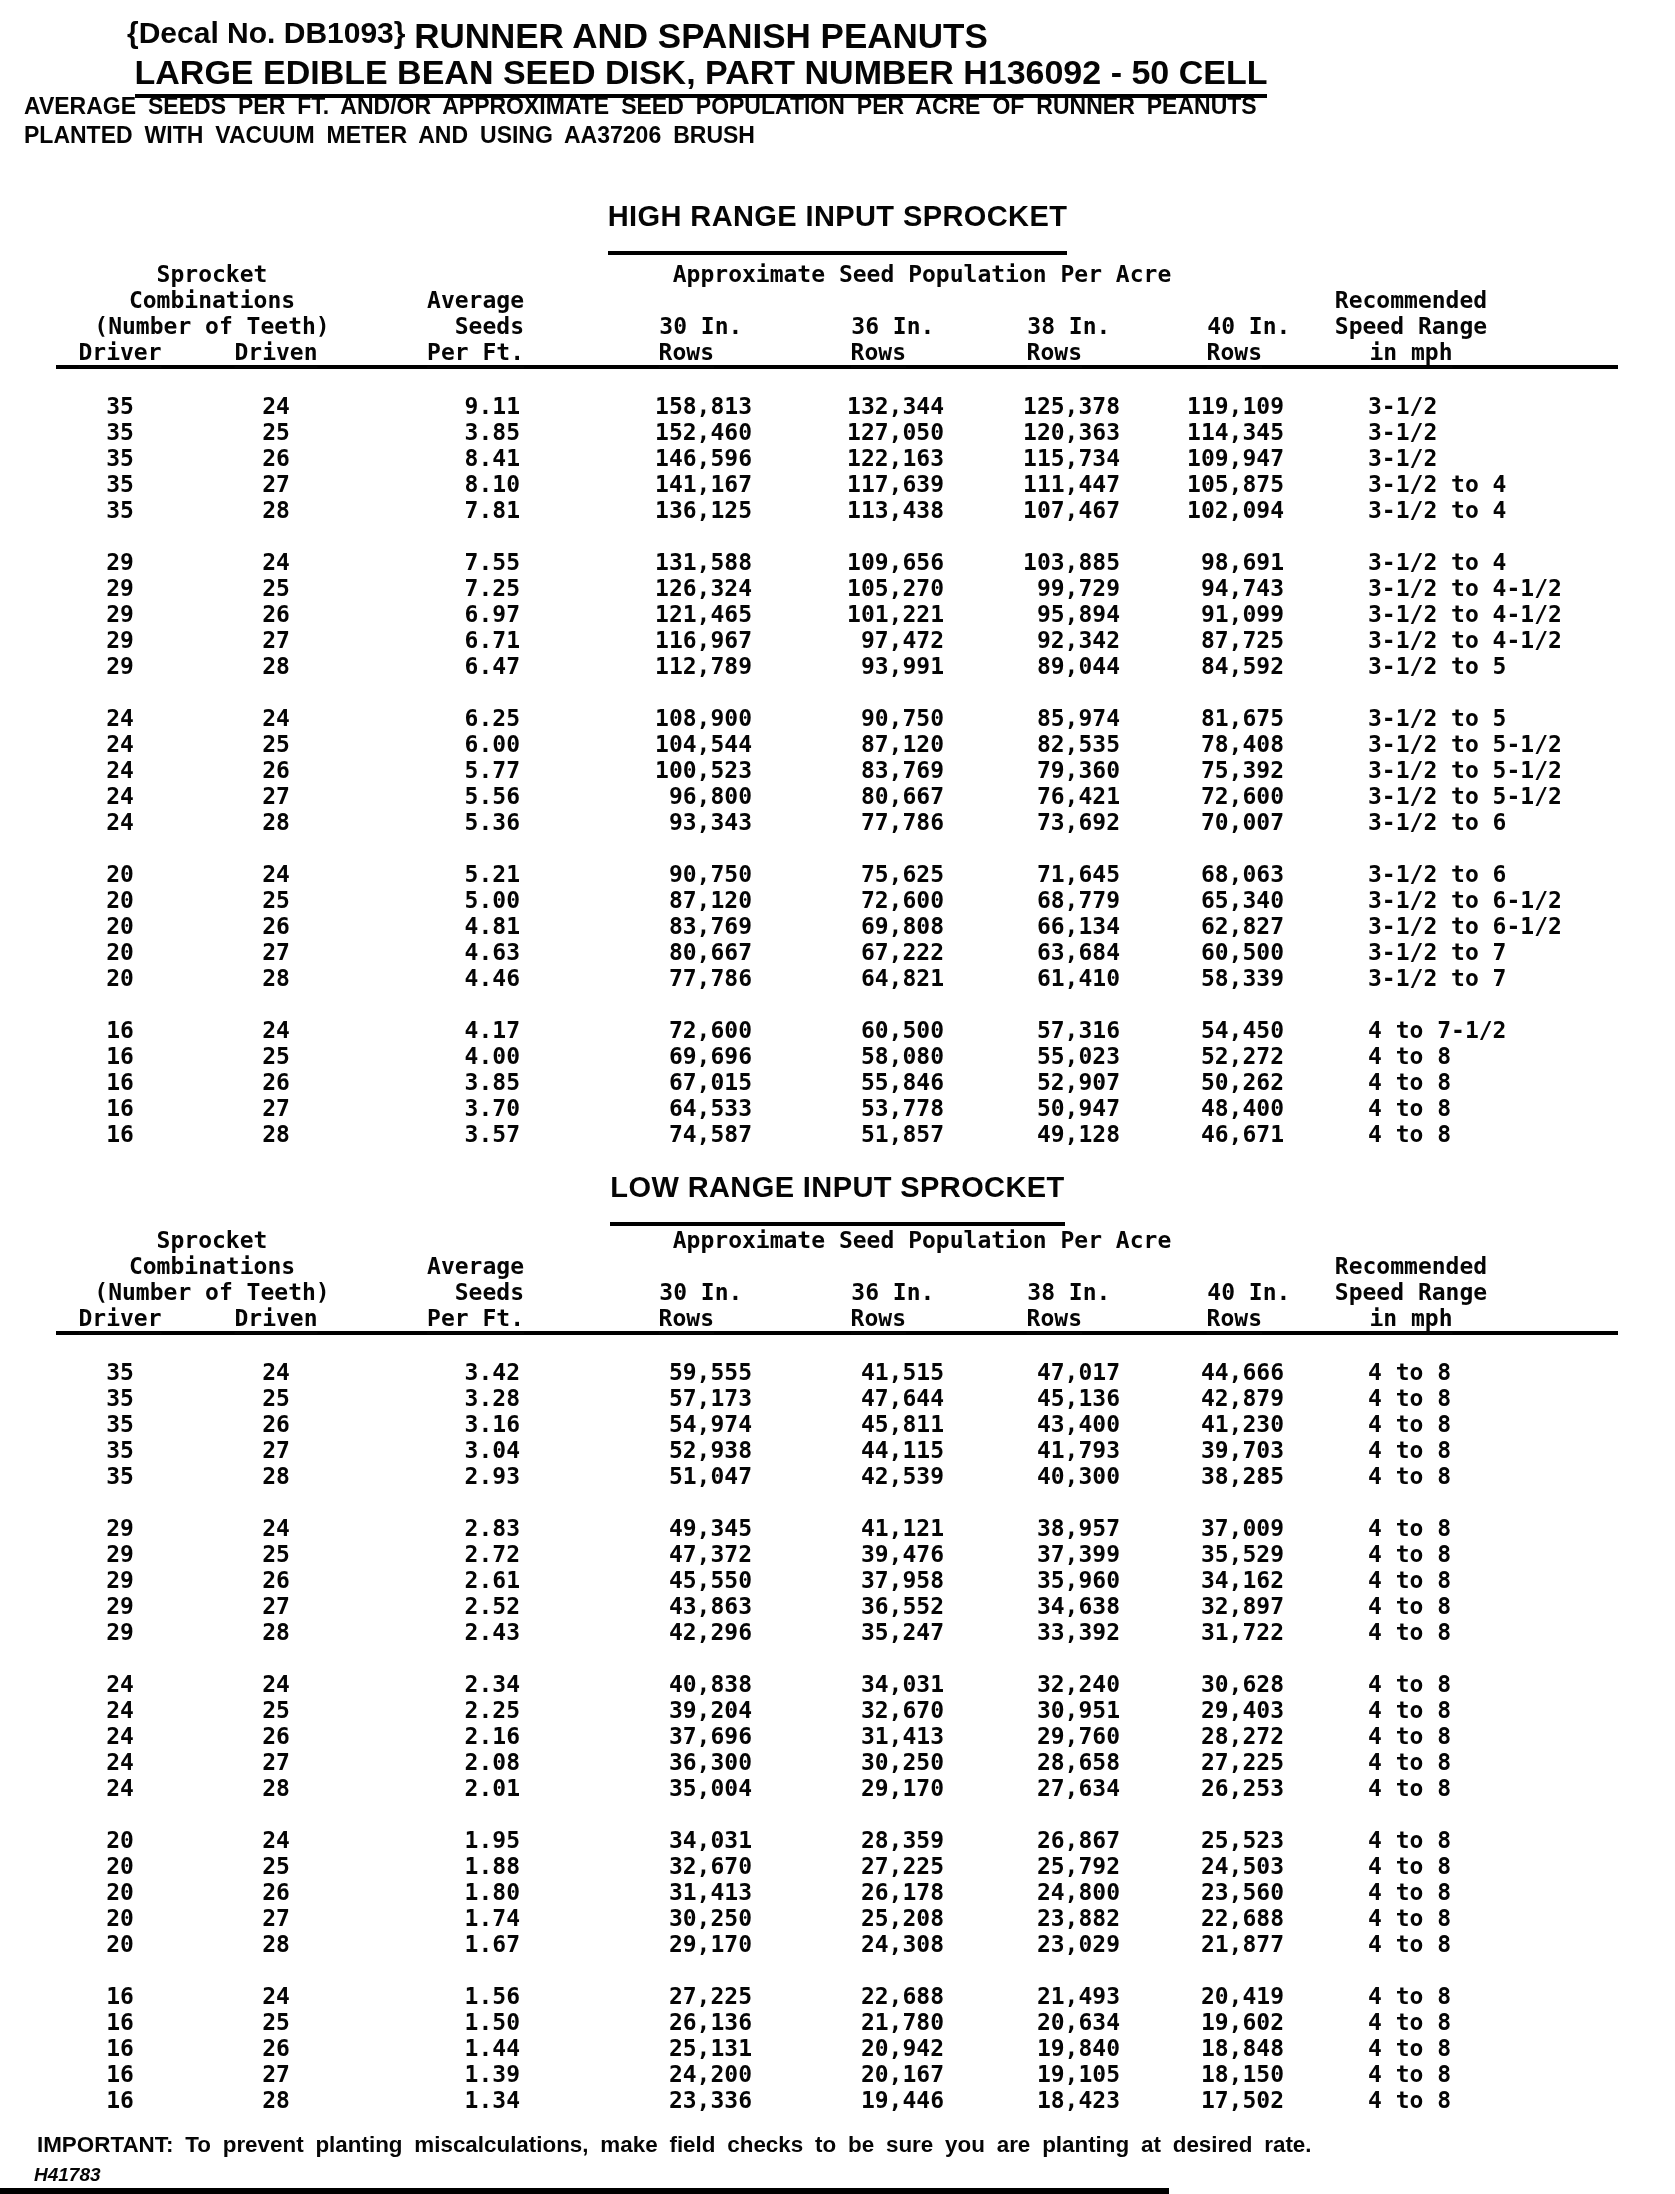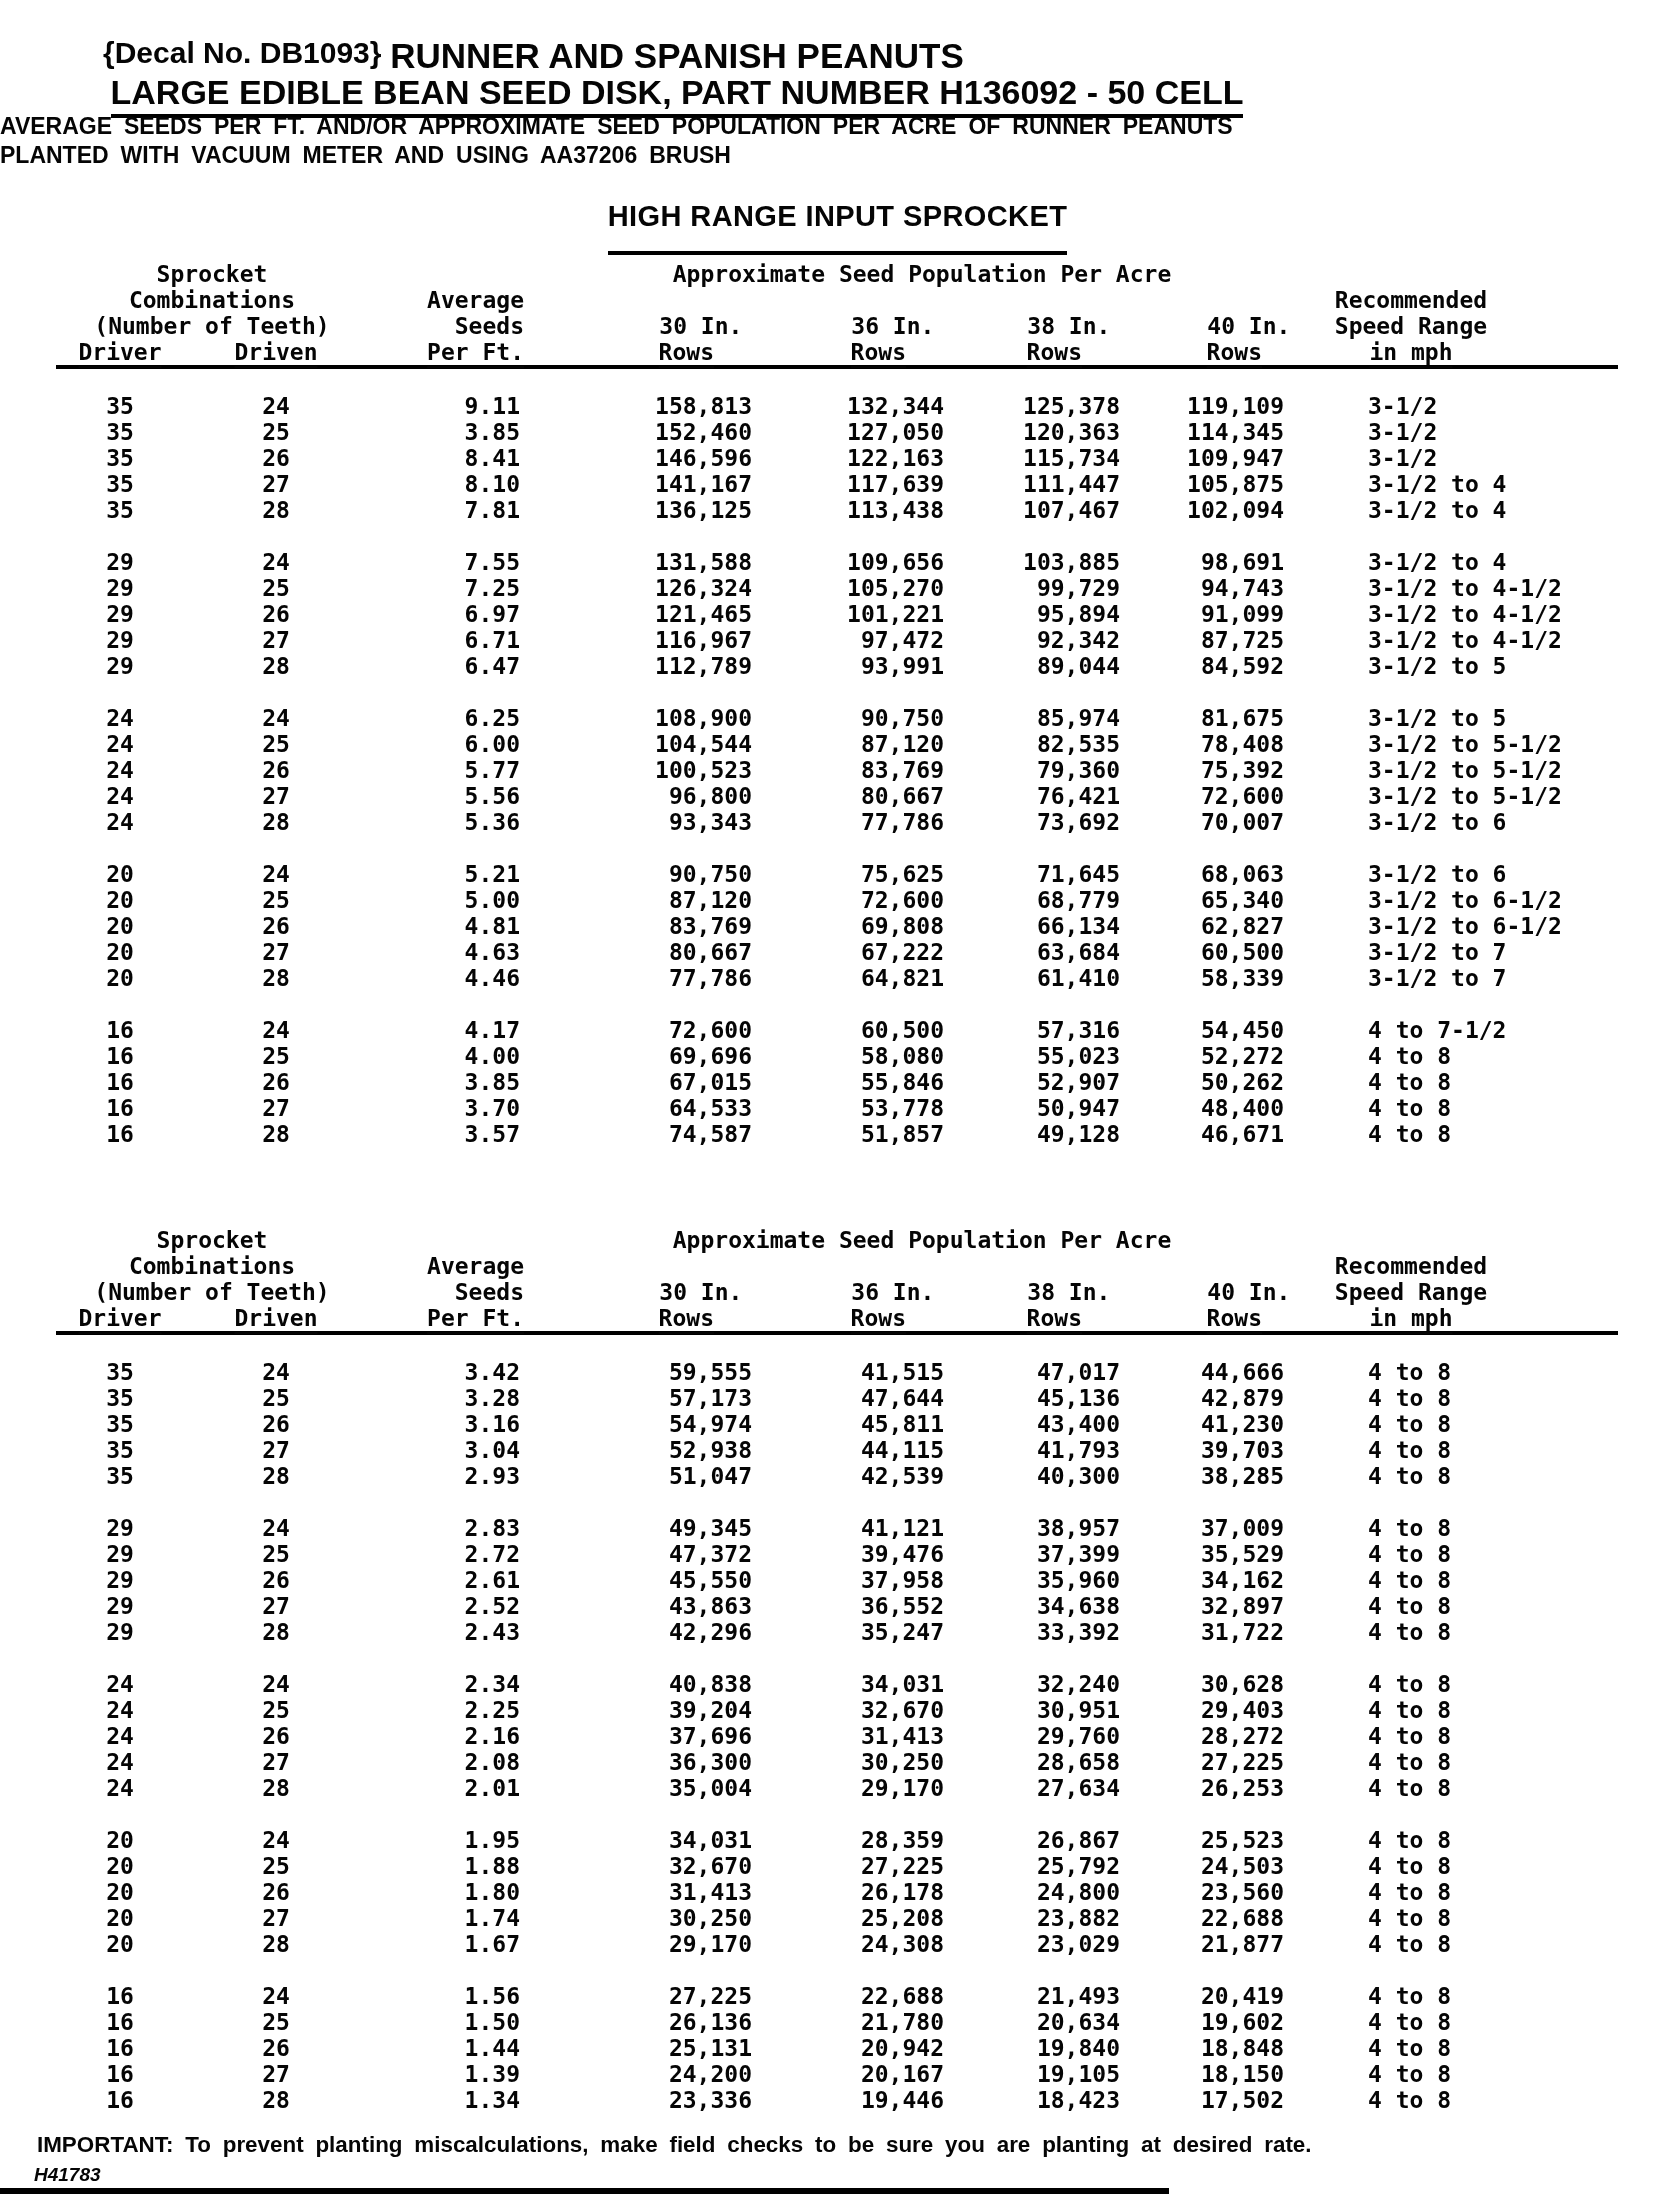--- a/index.html
+++ b/index.html
@@ -1,21 +1,21 @@
 <!DOCTYPE html>
 <html style="font-size:13px"><head>
 <meta charset="utf-8">
 <style>
   html,body{margin:0;padding:0;background:#ffffff;}
   body{width:1675px;height:2194px;overflow:hidden;position:relative;
        font-family:"Liberation Sans", sans-serif;color:#050505;}
   .doc{position:absolute;inset:0;}
 
   
-  .hdr{position:absolute;top:36px;left:0;width:1354px;}
+  .hdr{position:absolute;top:16px;left:0;width:1354px;padding-left:24px;}
   .hline1{position:relative;height:37px;}
   .decal{position:absolute;left:103px;top:0;font-size:30px;font-weight:bold;letter-spacing:0px;}
   .title1{text-align:center;font-size:35px;font-weight:bold;letter-spacing:0px;}
   .title2{height:40px;text-align:center;}
   .title2 span{display:inline-block;font-size:34px;font-weight:bold;border-bottom:4.8px solid #000;padding-bottom:1.6px;}
   .sub{height:29px;font-size:23px;font-weight:bold;word-spacing:5.6px;}
   .note{position:absolute;top:163px;left:0;width:1675px;text-align:center;}
   .note span{display:inline-block;transform:translateX(-80px);font-size:22.4px;font-weight:bold;font-style:italic;word-spacing:5.6px;}
 
   
@@ -376,20 +376,23 @@
           <td class="c2">3.57</td>
           <td class="c3">74,587</td>
           <td class="c4">51,857</td>
           <td class="c5">49,128</td>
           <td class="c6">46,671</td>
           <td class="c7">4 to 8</td>
         </tr>
       </tbody>
   </table>
 
+  <div class="sec-h" id="sec2">
+    <span>LOW RANGE INPUT SPROCKET</span>
+  </div>
 
   <table id="t2">
     <colgroup>
       <col style="width:128px">
         <col style="width:184px">
         <col style="width:176px">
       <col style="width:208px">
         <col style="width:192px">
         <col style="width:176px">
       <col style="width:180px">

